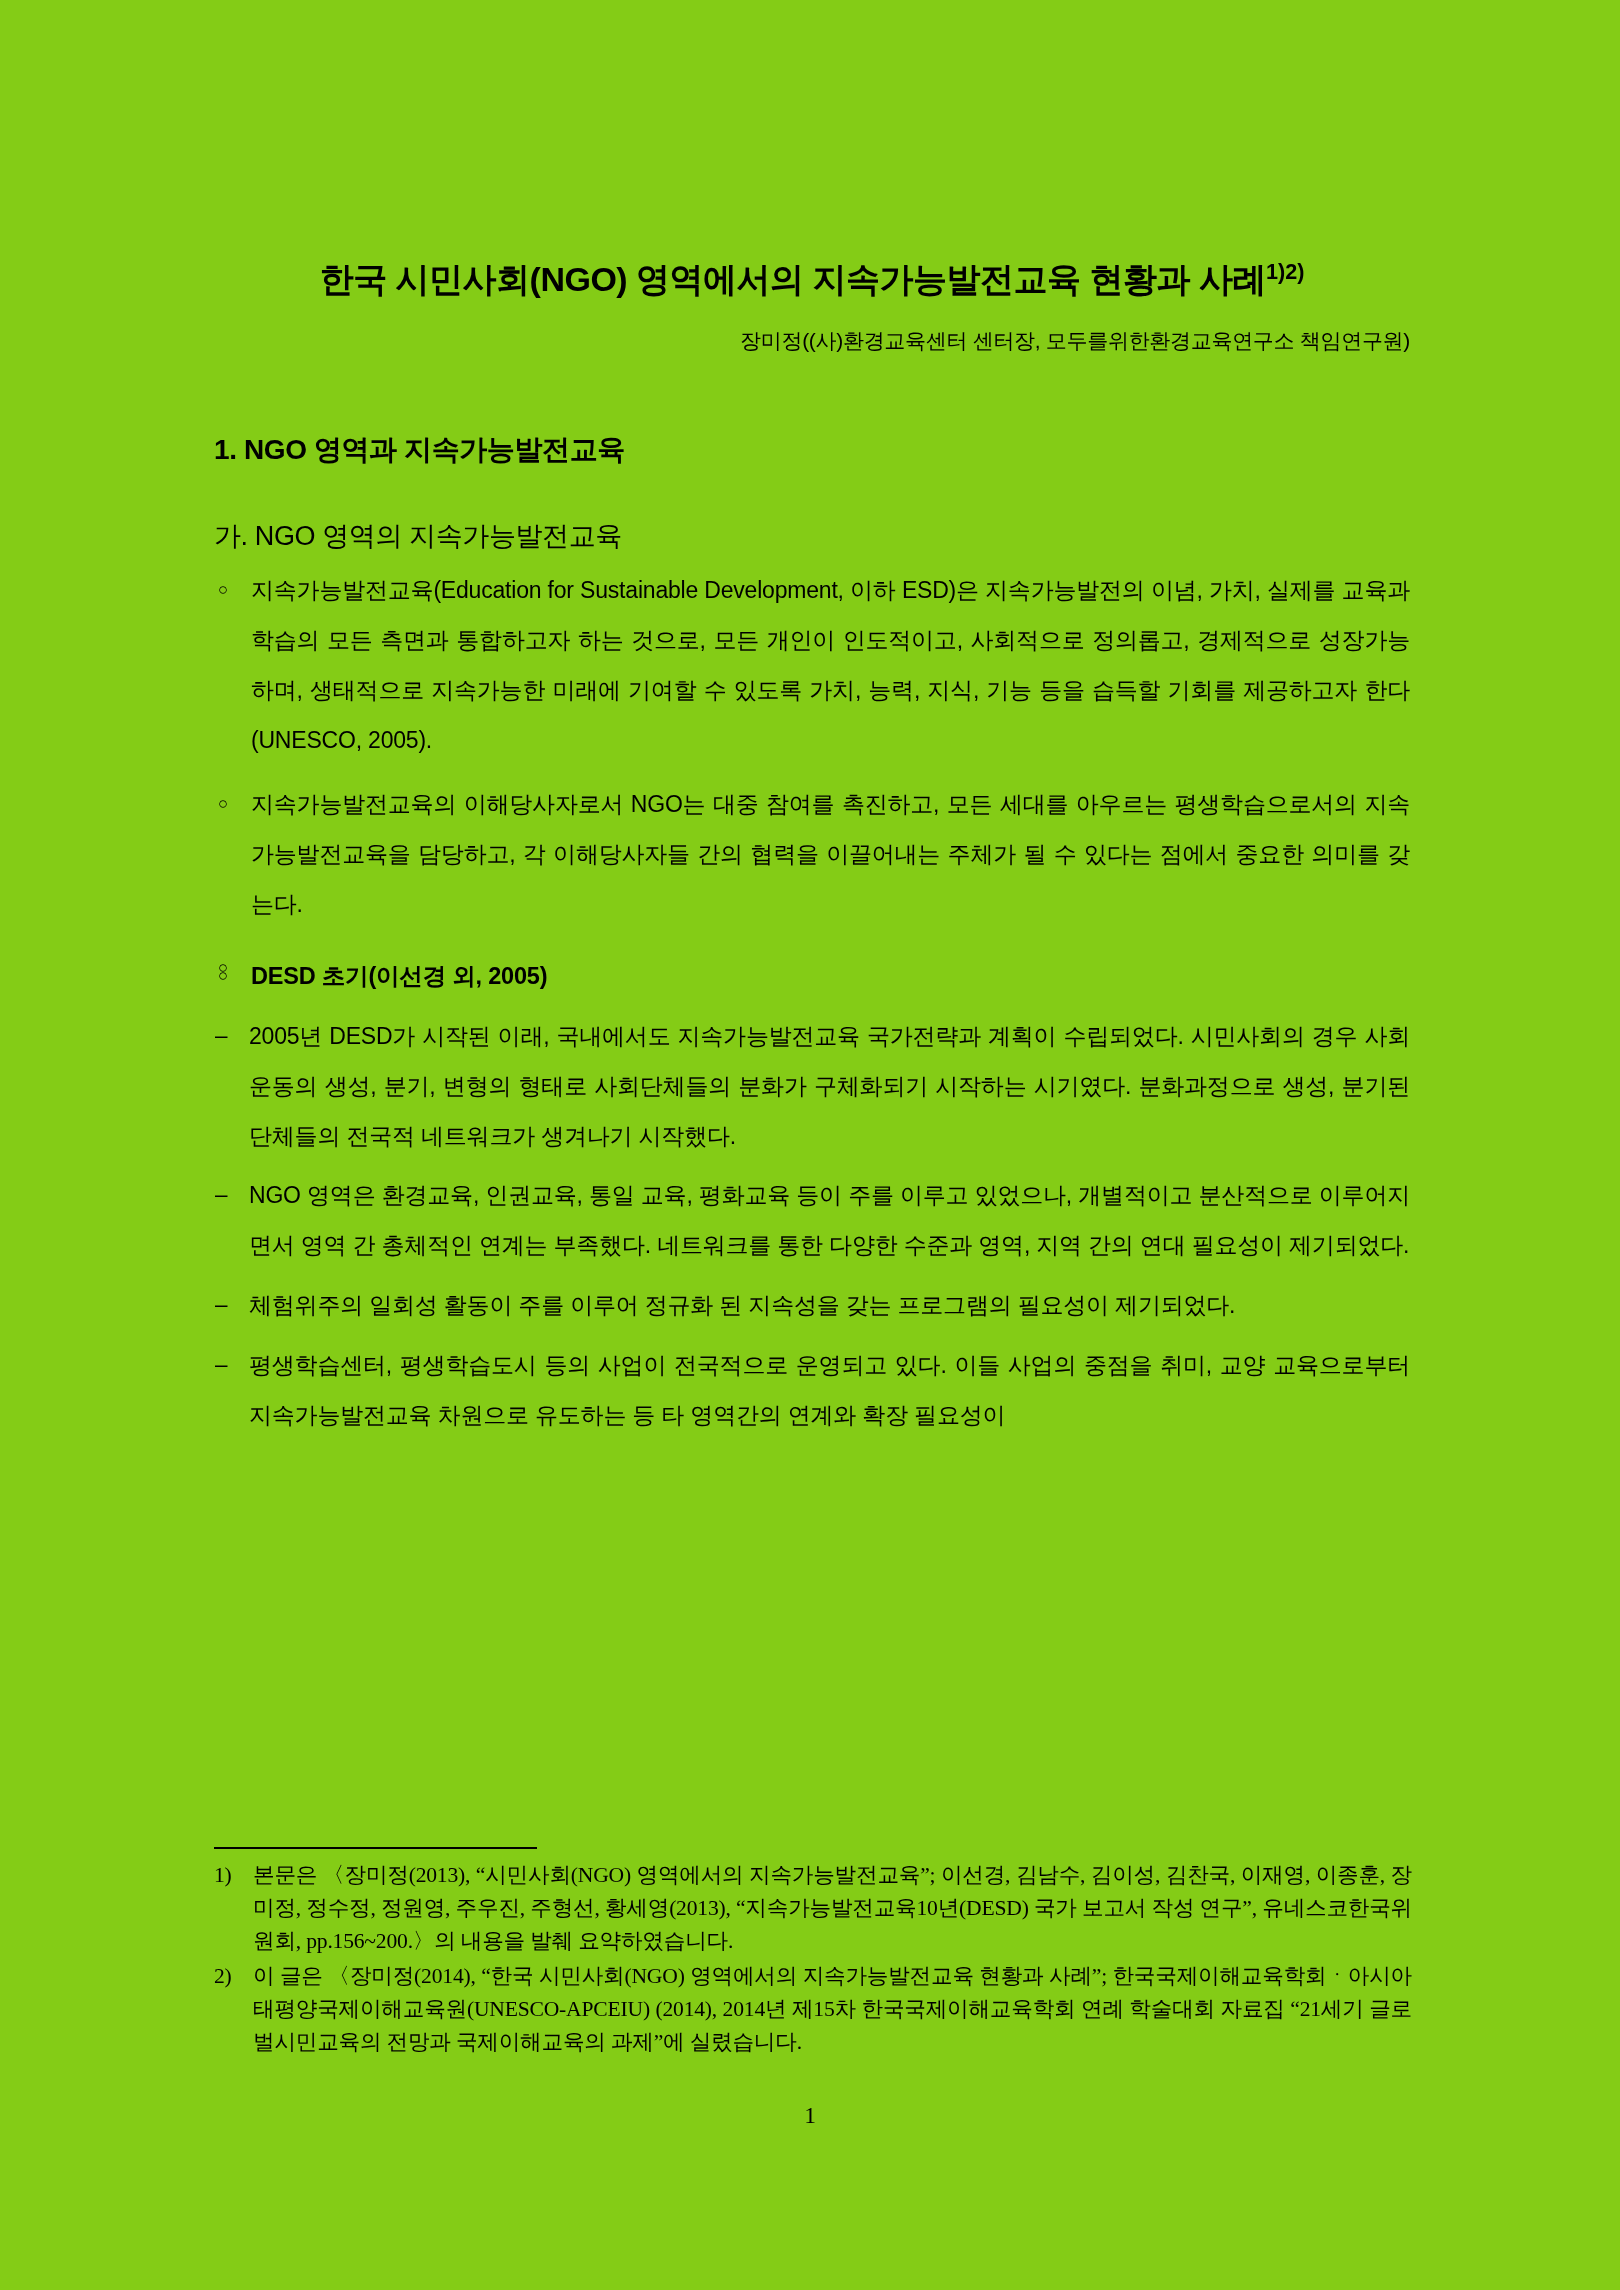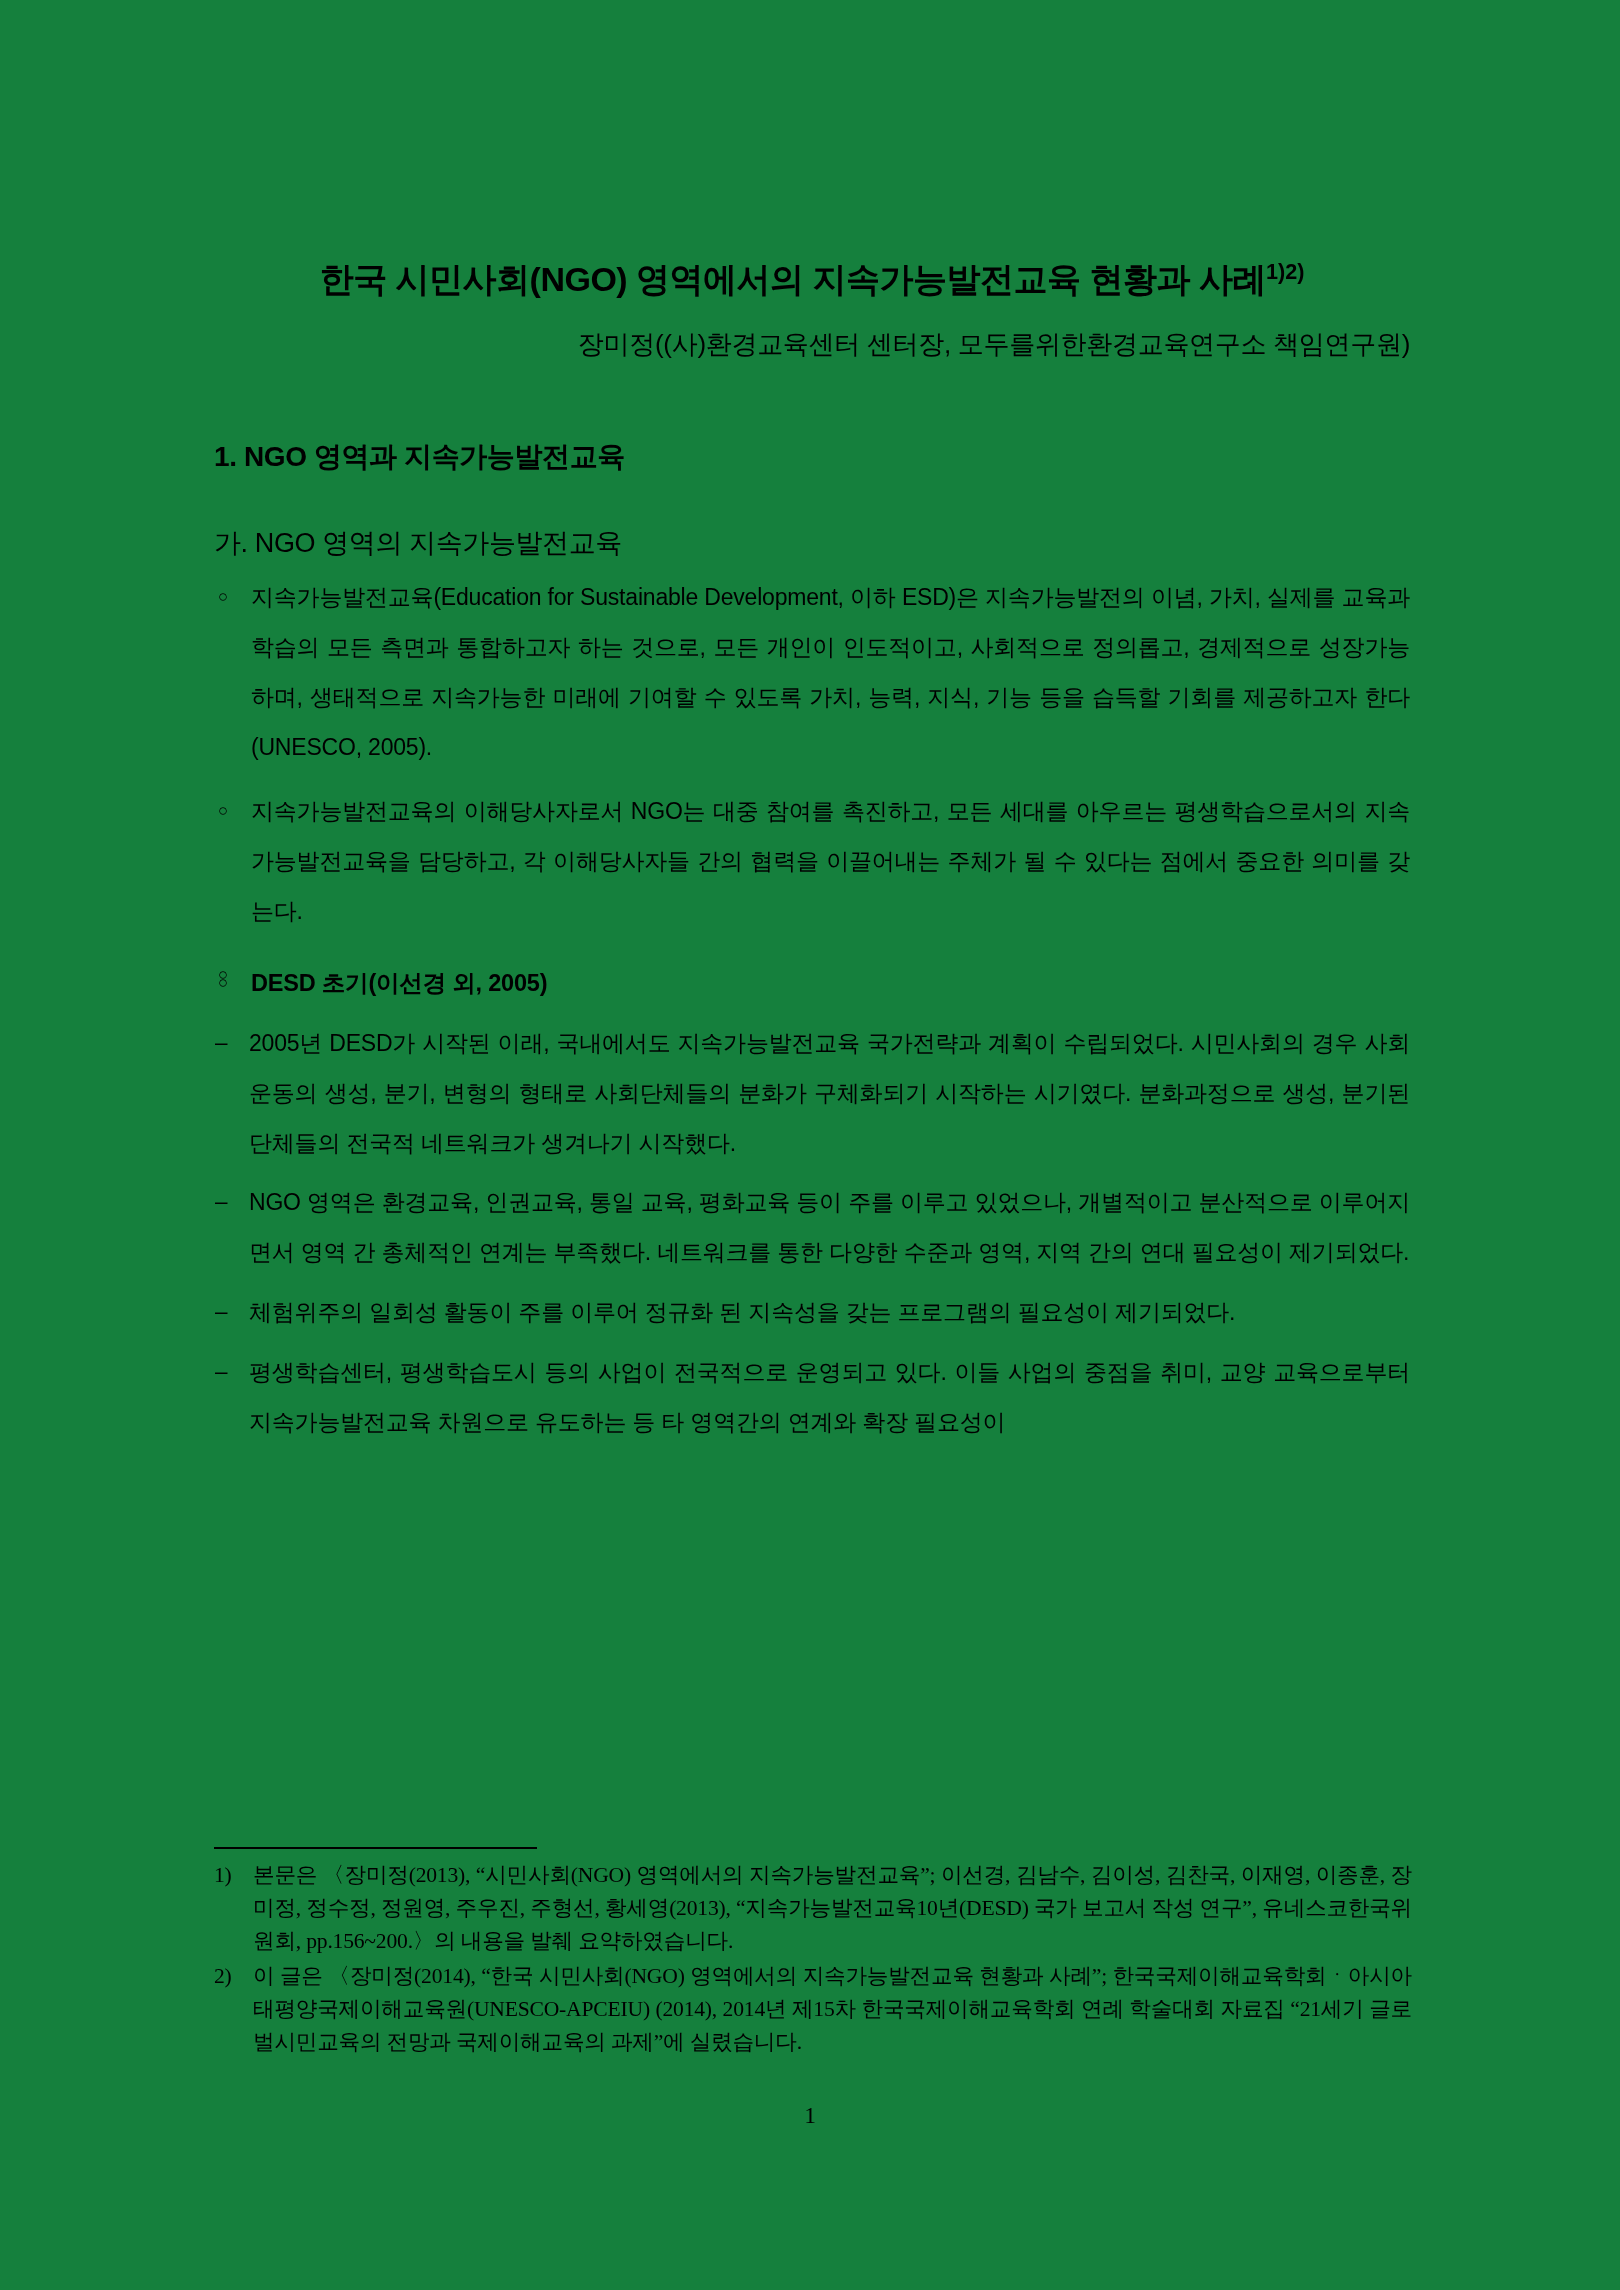--- a/index.html
+++ b/index.html
@@ -10,21 +10,21 @@
   body {
     font-family: "Liberation Sans", "DejaVu Sans", sans-serif;
     color: #000000;
     -webkit-font-smoothing: antialiased;
   }
   .page {
     position: relative;
     width: 1620px;
     height: 2291px;
     margin: 0 auto;
-    background: #15803d;
+    background: #84cc16;
     overflow: hidden;
     box-sizing: border-box;
   }
   .content {
     position: absolute;
     left: 214px;
     top: 0;
     width: 1196px;
   }
 
@@ -42,21 +42,21 @@
   .doc-title .fn-marks {
     font-size: 21.6px;
     font-weight: bold;
     vertical-align: super;
     letter-spacing: 0;
   }
   .doc-author {
     margin: 0;
     padding-top: 25.5px;
     text-align: right;
-    font-size: 26px;
+    font-size: 21px;
     font-weight: normal;
     letter-spacing: -0.3px;
     white-space: nowrap;
   }
 
   
   .h1 {
     margin: 0;
     padding-top: 76px;
     font-size: 28px;

